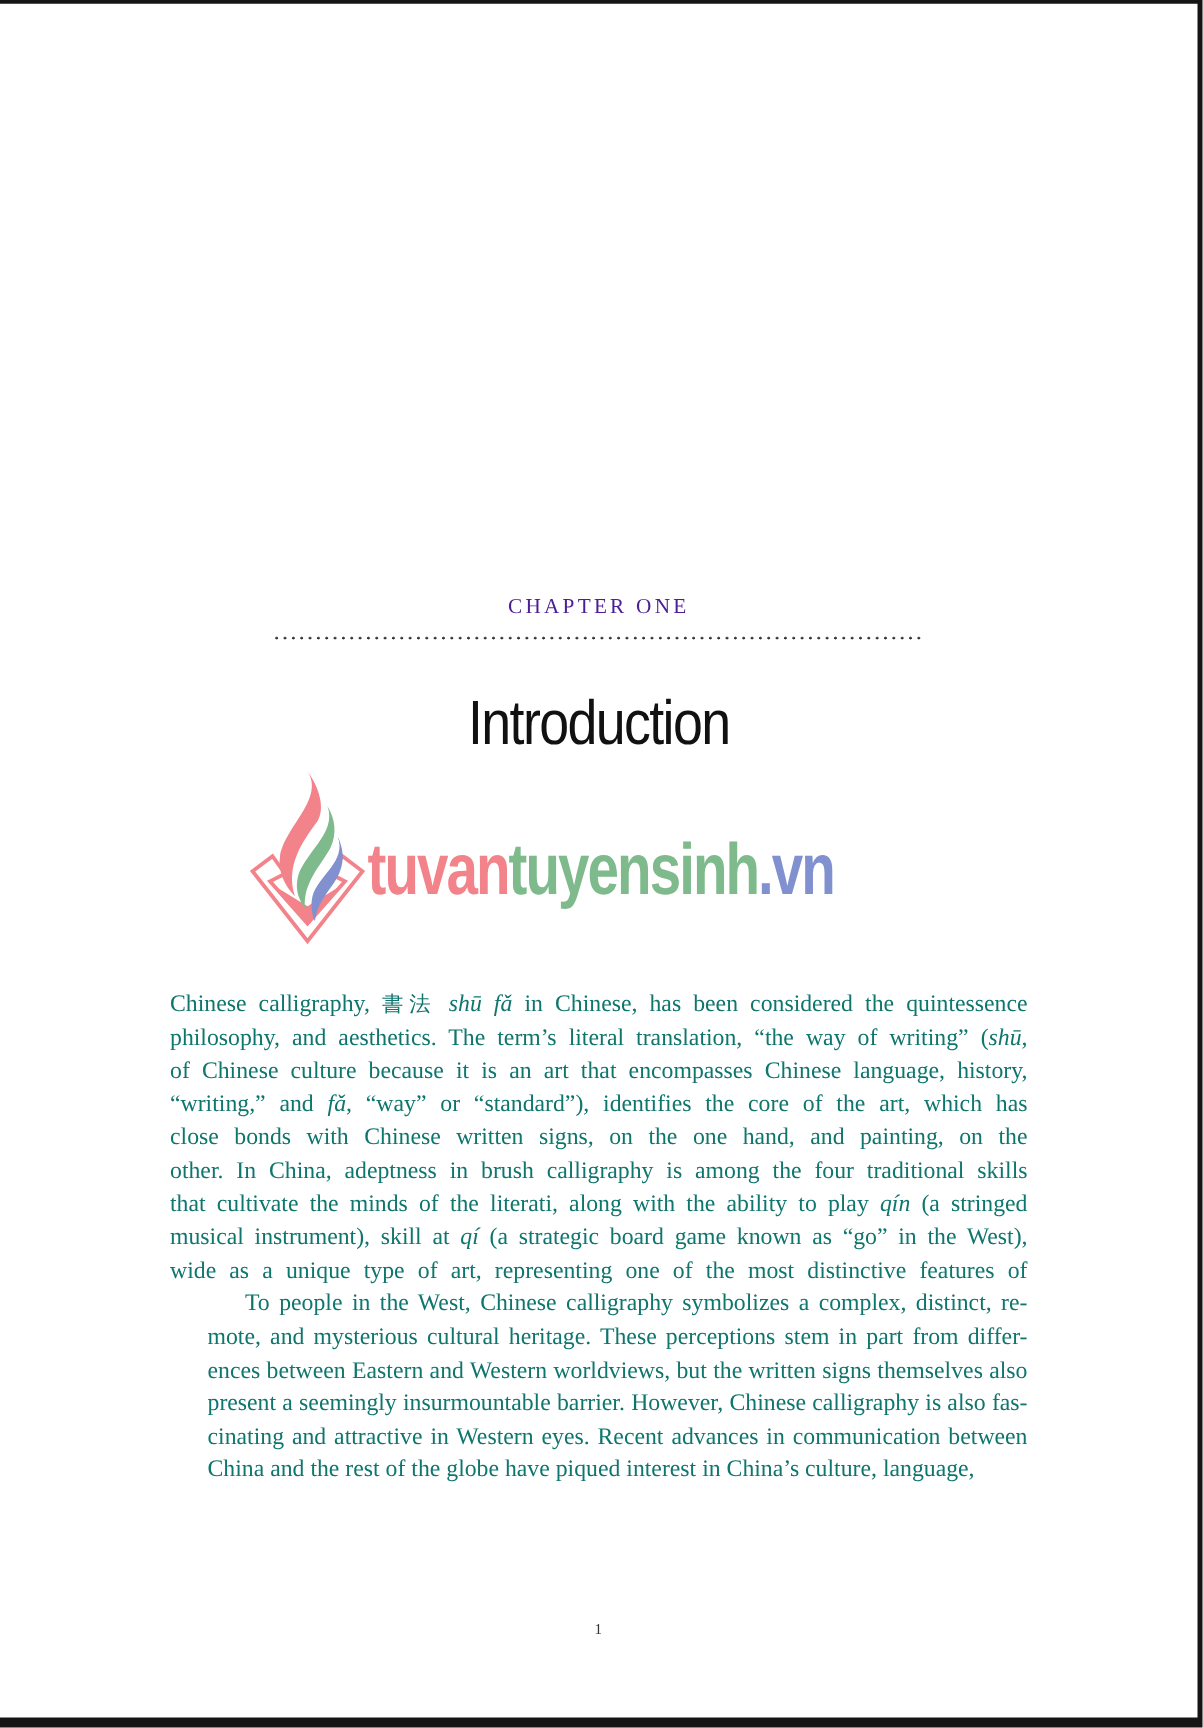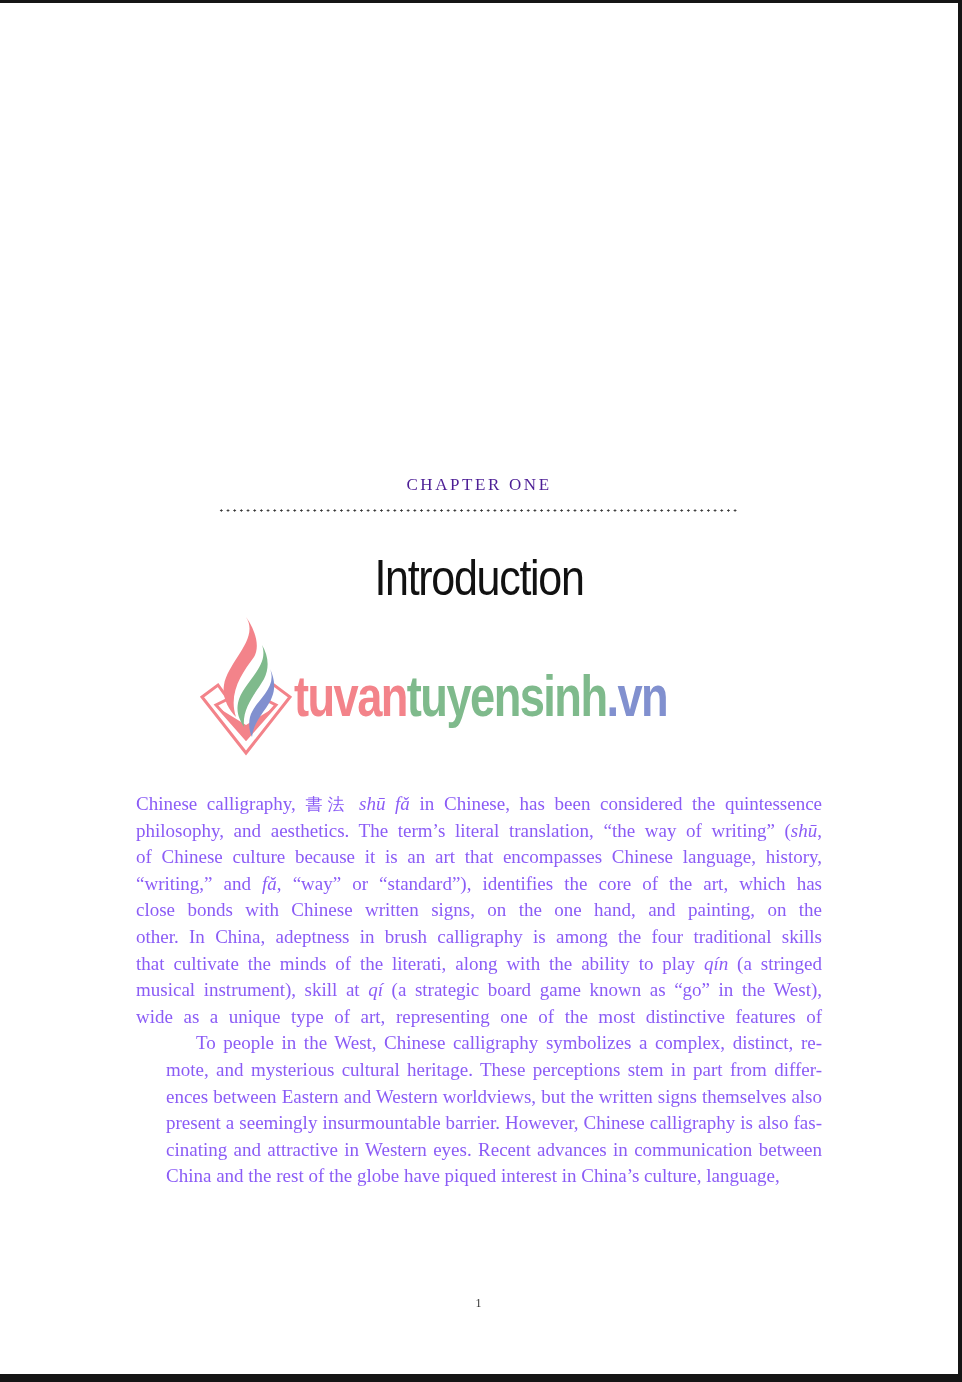--- a/index.html
+++ b/index.html
@@ -33,21 +33,21 @@
     position: absolute; left: 96px; top: 54px; font-family: "Liberation Sans", sans-serif;
     font-weight: bold; font-size: 58px; letter-spacing: -2px; line-height: 1;
     transform: scaleX(0.78); transform-origin: 0 0; white-space: nowrap;
   }
   .wm-a { color: #f3838a; }
   .wm-b { color: #7fba8c; }
   .wm-c { color: #8190cf; }
   .body-text {
     position: absolute; left: 136px; width: 686px; top: 788px;
     font-family: "Liberation Serif", serif; font-size: 19px; line-height: 26.6px;
-    color: #8b5cf6;
+    color: #0f766e;
   }
   .para { margin: 0; text-align: justify; }
   .para + .para { text-indent: 30px; }
   .line { display: block; text-align: justify; text-align-last: justify; white-space: nowrap; }
   .line.last { text-align-last: left; }
   em { font-style: italic; }
   .page-number {
     position: absolute; left: 0; width: 958px; top: 1293px; text-align: center;
     font-family: "Liberation Serif", serif; font-size: 12px; color: #333; letter-spacing: 1px;
   }

